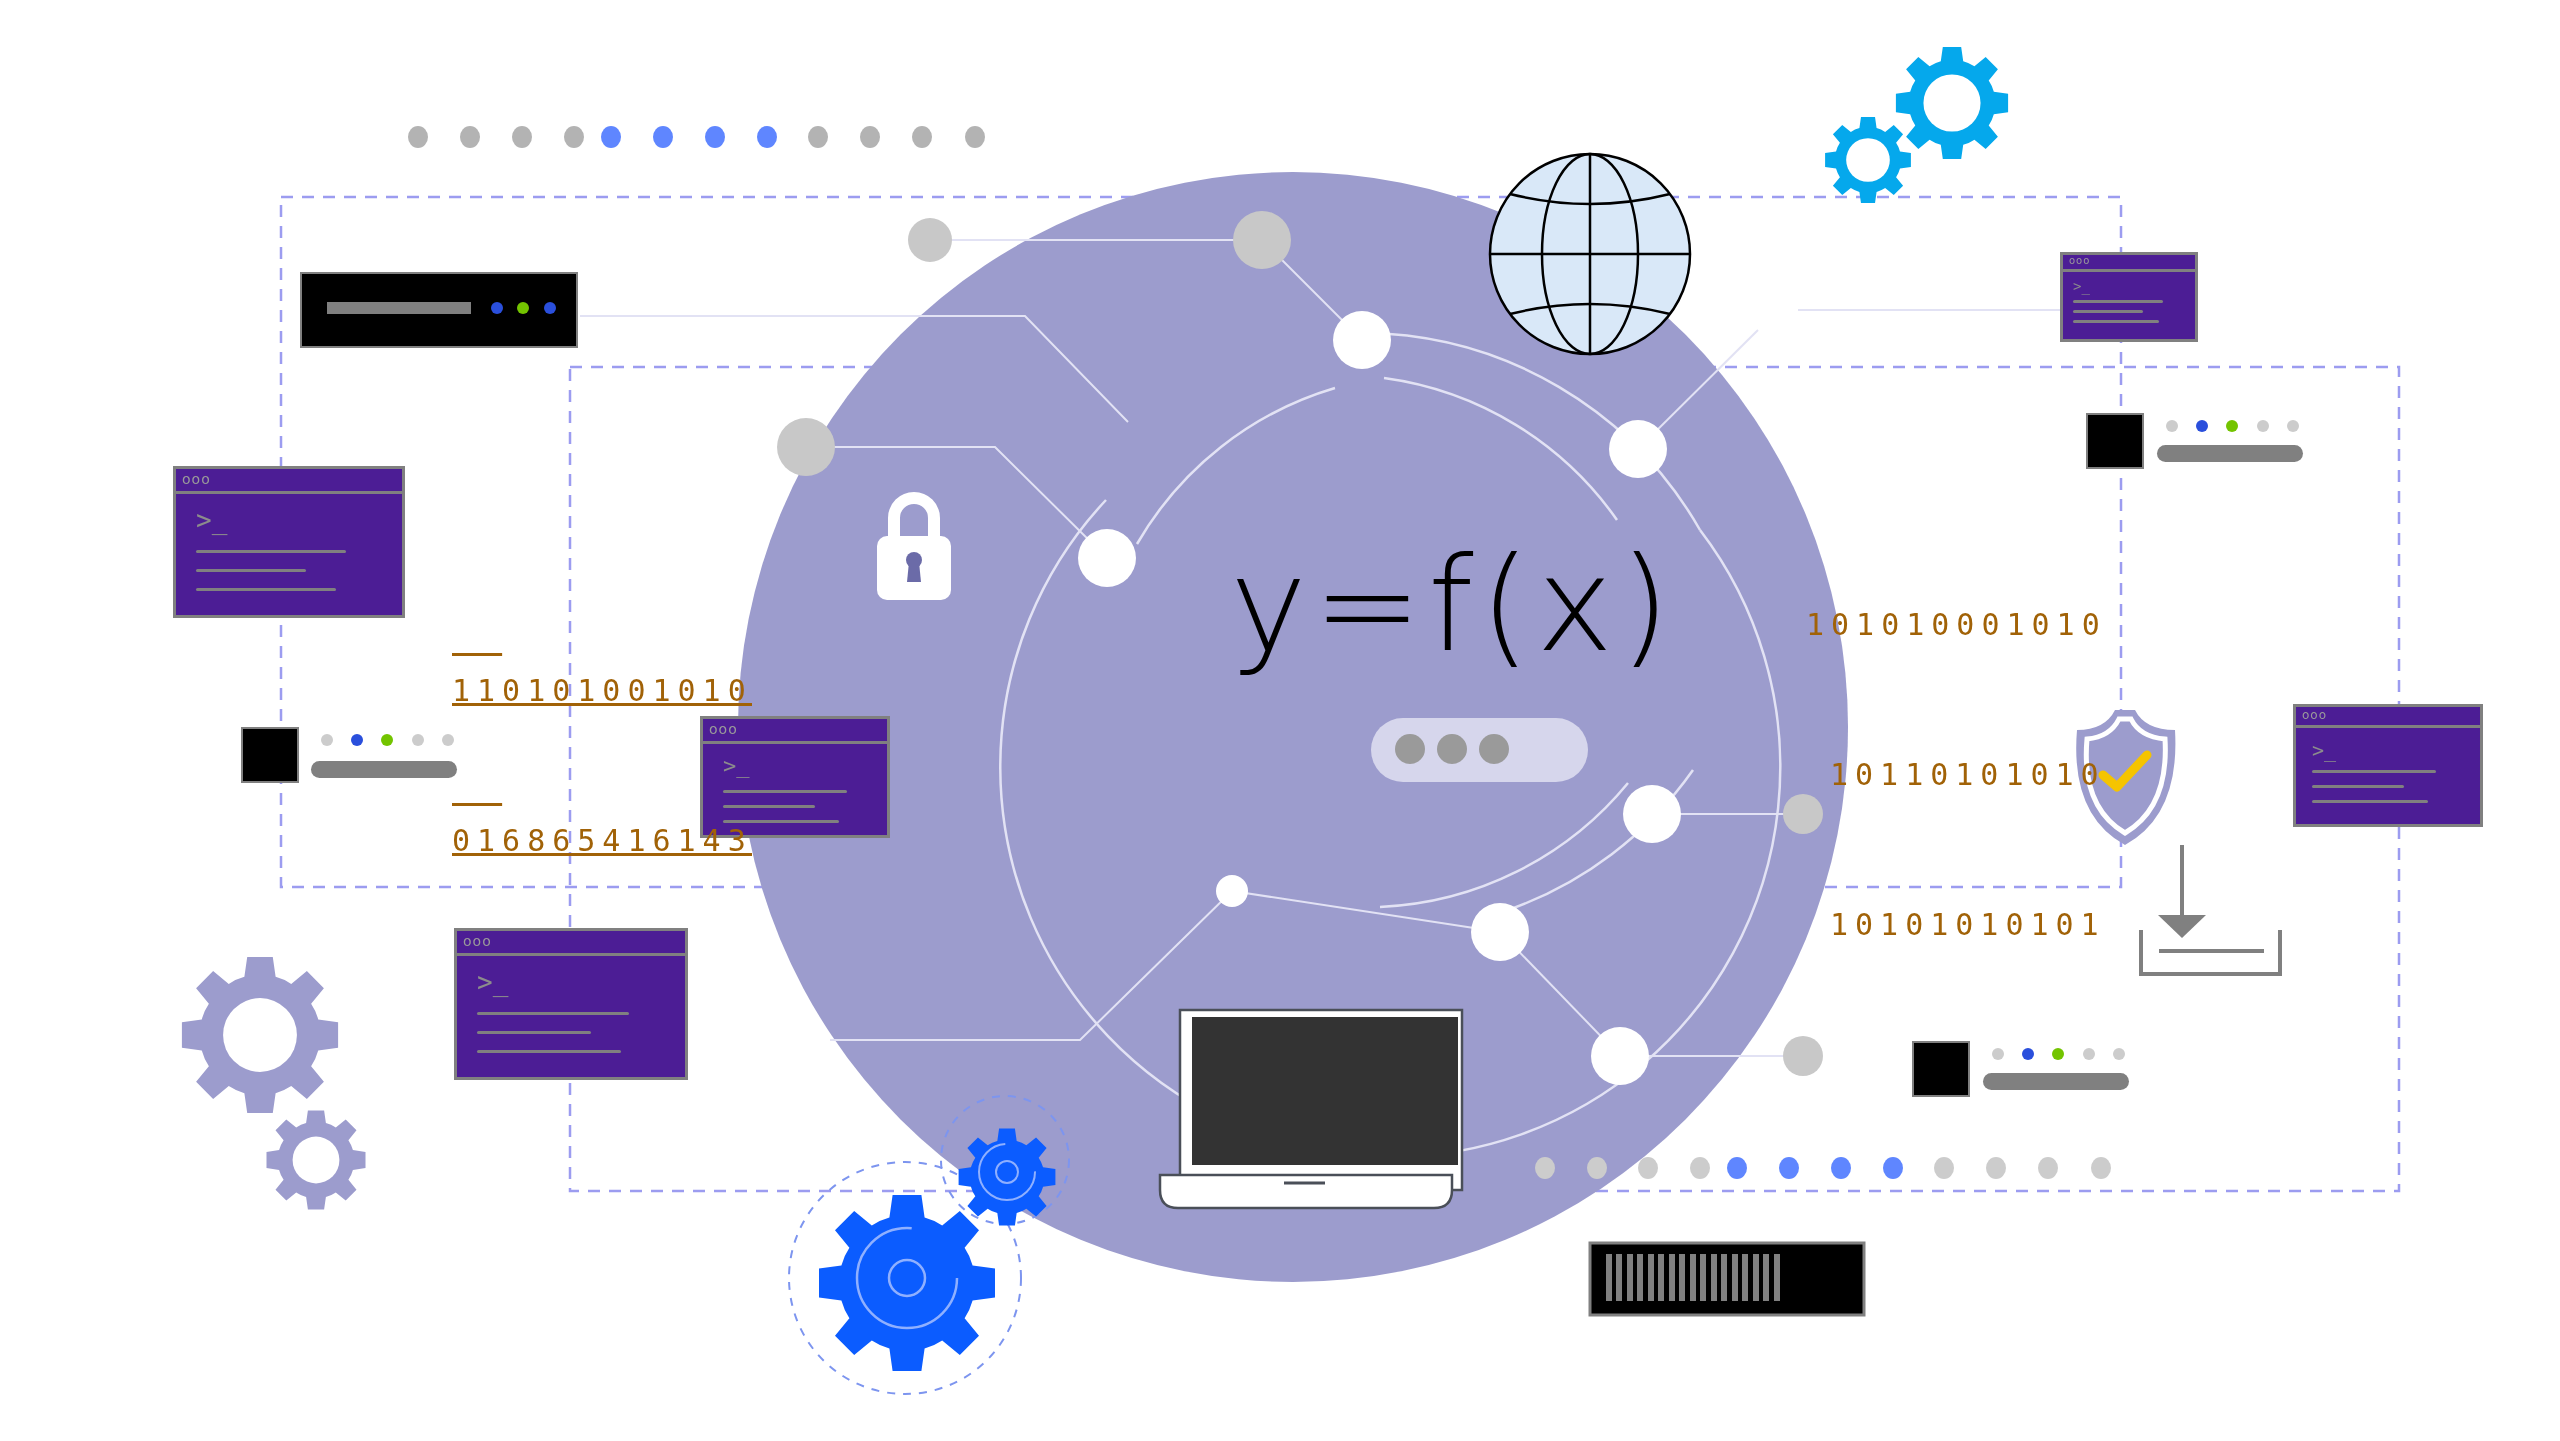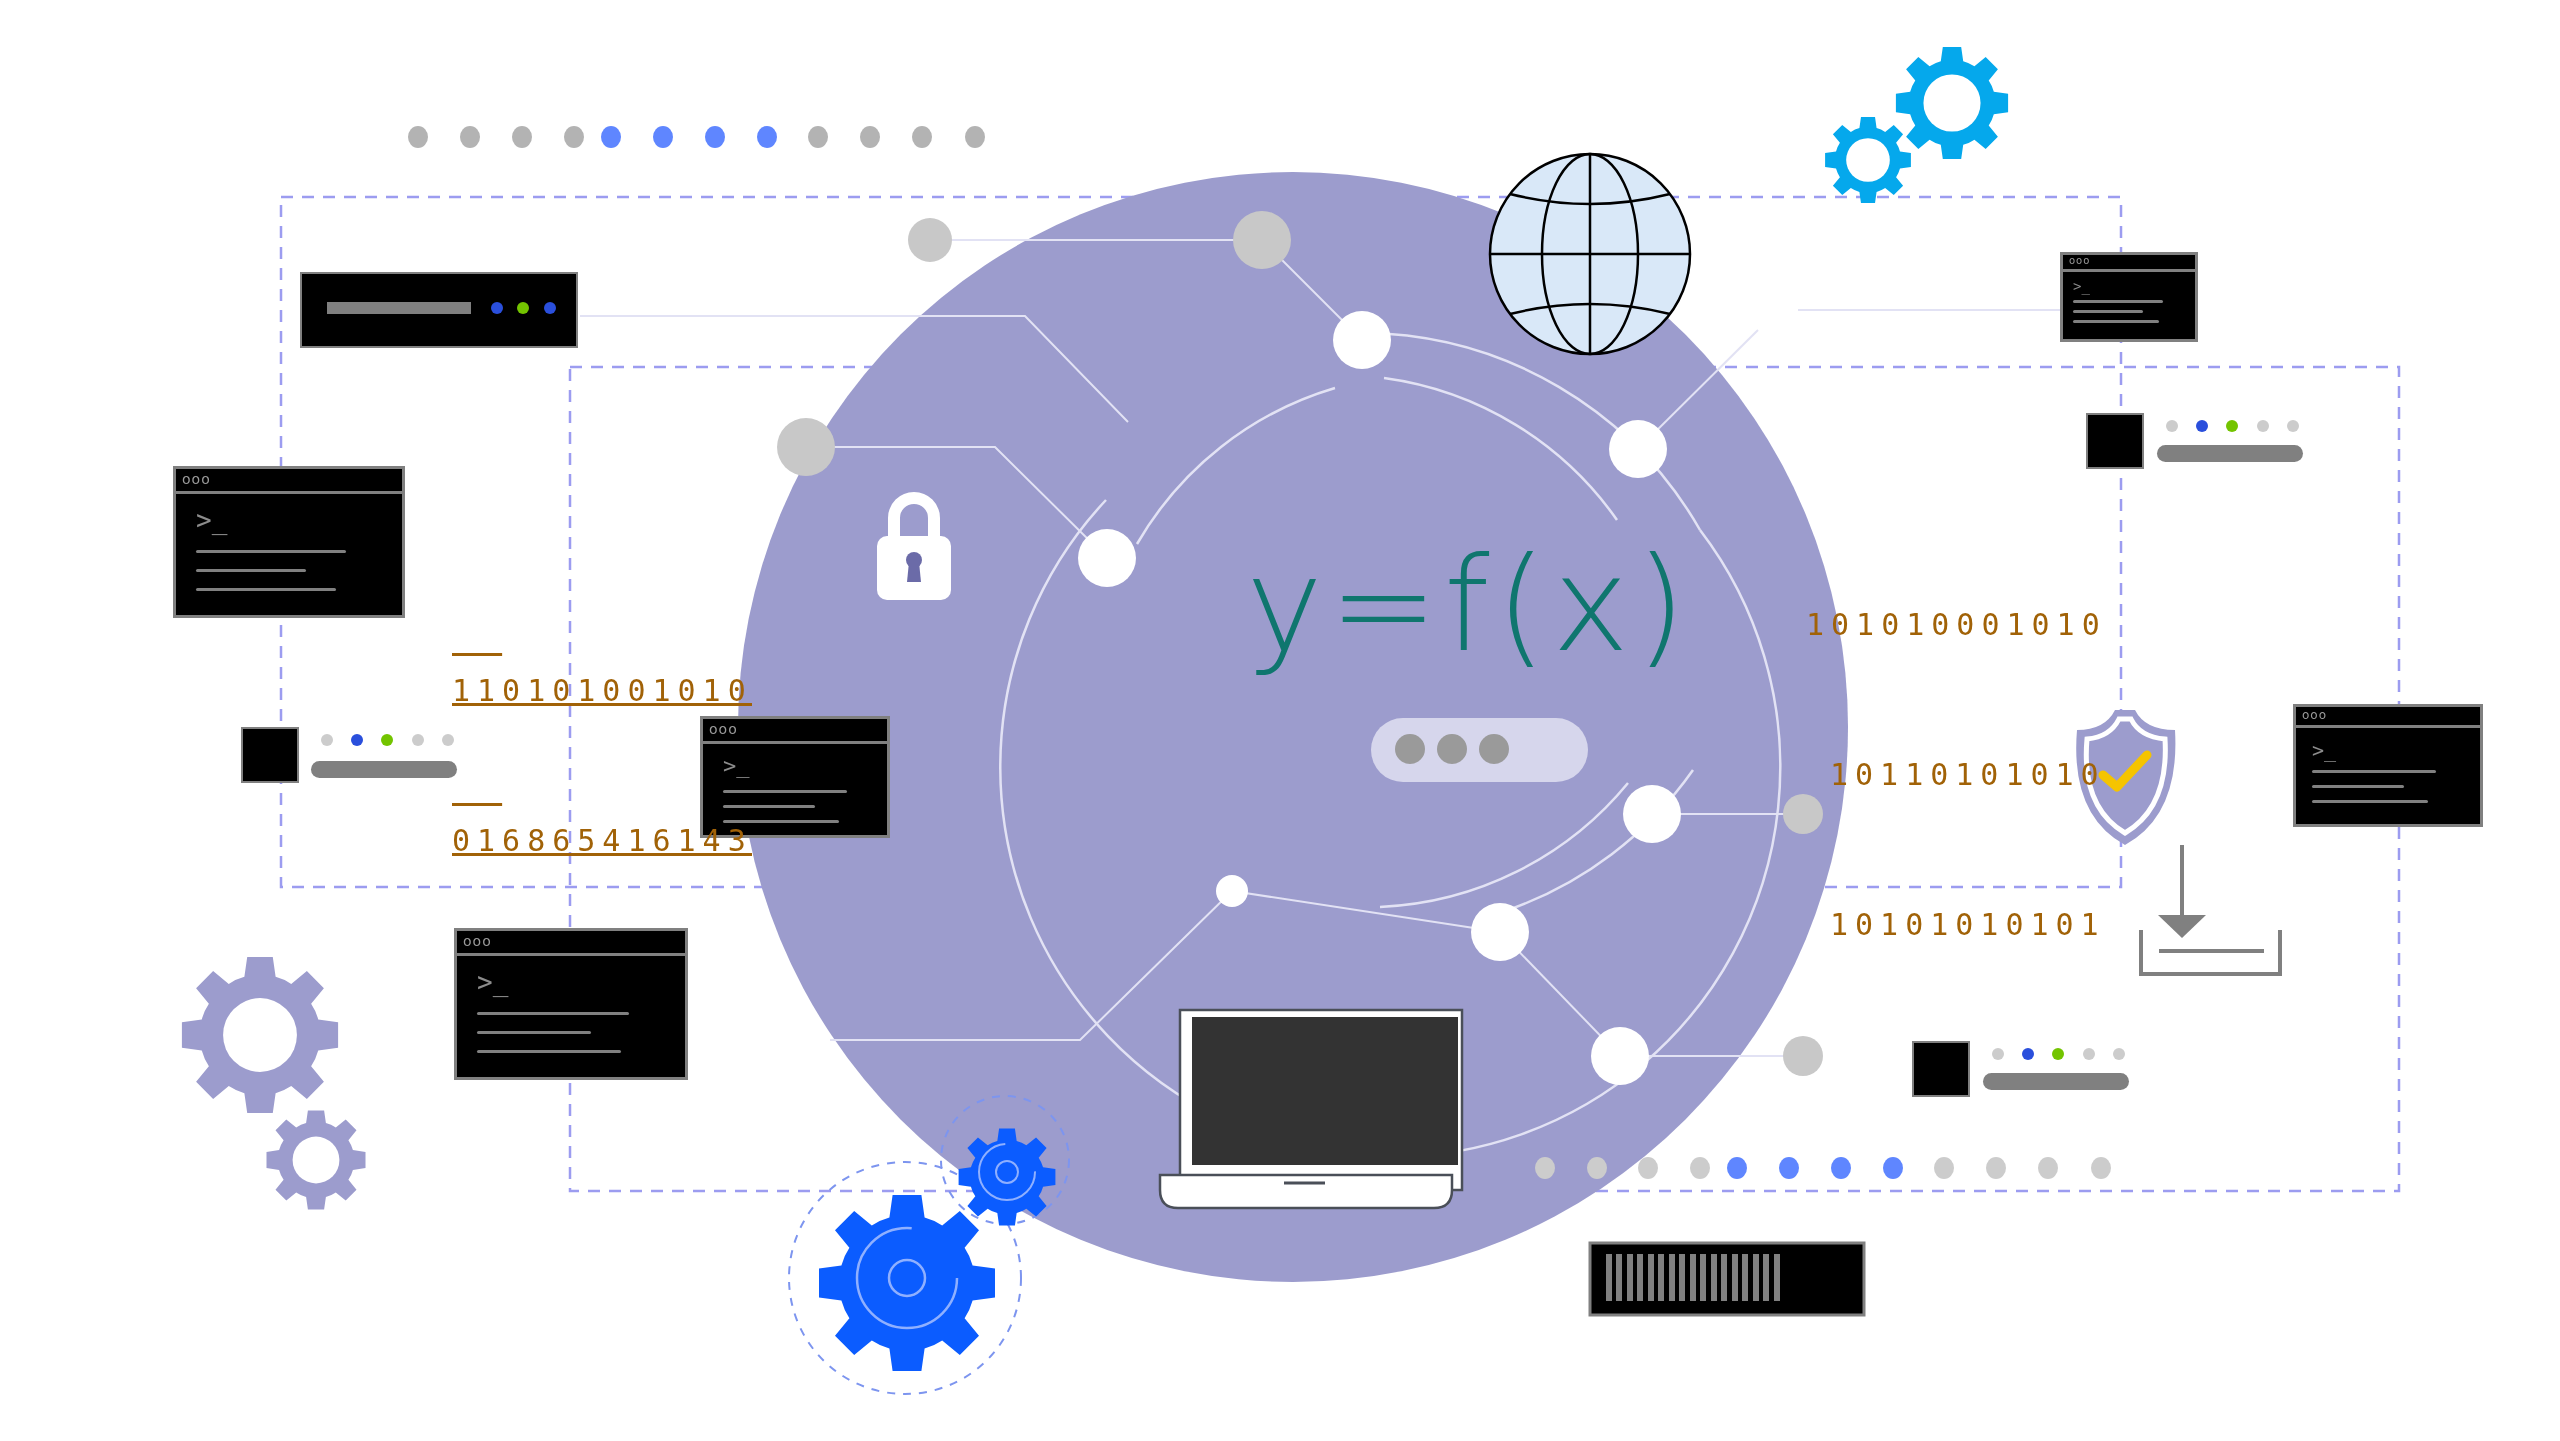--- a/index.html
+++ b/index.html
@@ -1,23 +1,23 @@
 <!DOCTYPE html>
 <html><head>
 <meta charset="utf-8">
 <style>
   html, body { margin:0; padding:0; background:#ffffff; }
   body { width:2560px; height:1441px; position:relative; overflow:hidden; font-family:"DejaVu Sans", sans-serif; }
   #scene { position:absolute; left:0; top:0; width:2560px; height:1441px; }
-  .formula { position:absolute; left:1230px; top:520px; width:500px; height:170px; color:#0f766e;
+  .formula { position:absolute; left:1230px; top:520px; width:500px; height:170px; color:#000000;
              font-family:"DejaVu Sans", sans-serif; font-size:130px; font-weight:300; letter-spacing:6px;
-             line-height:170px; white-space:nowrap;margin-left:16px; }
+             line-height:170px; white-space:nowrap; }
   .binary { position:absolute; font-family:"DejaVu Sans Mono", monospace; font-size:30px; color:#a16207;
             letter-spacing:7px; line-height:50px; white-space:pre; }
-  .term { position:absolute; background:#000000; border:3px solid #808080; box-sizing:border-box; }
+  .term { position:absolute; background:#4c1d95; border:3px solid #808080; box-sizing:border-box; }
   .term .bar { height:22px; border-bottom:3px solid #808080; color:#9a9a9a; font-size:14px; line-height:20px; padding-left:6px; letter-spacing:1px; font-family:"DejaVu Sans", sans-serif; }
   .term .prompt { color:#8c8c8c; font-family:"DejaVu Sans Mono", monospace; font-size:26px; margin:12px 0 0 20px; line-height:28px; }
   .term .ln { height:3px; background:#808080; margin-left:20px; margin-top:16px; border-radius:2px; }
   .pill { position:absolute; background:#d6d6ec; border-radius:40px; }
   .pill .d { position:absolute; width:30px; height:30px; border-radius:50%; background:#9a9a9a; top:16px; }
 </style>
 </head>
 <body>
 
 <svg id="scene" viewBox="0 0 2560 1441" xmlns="http://www.w3.org/2000/svg">

